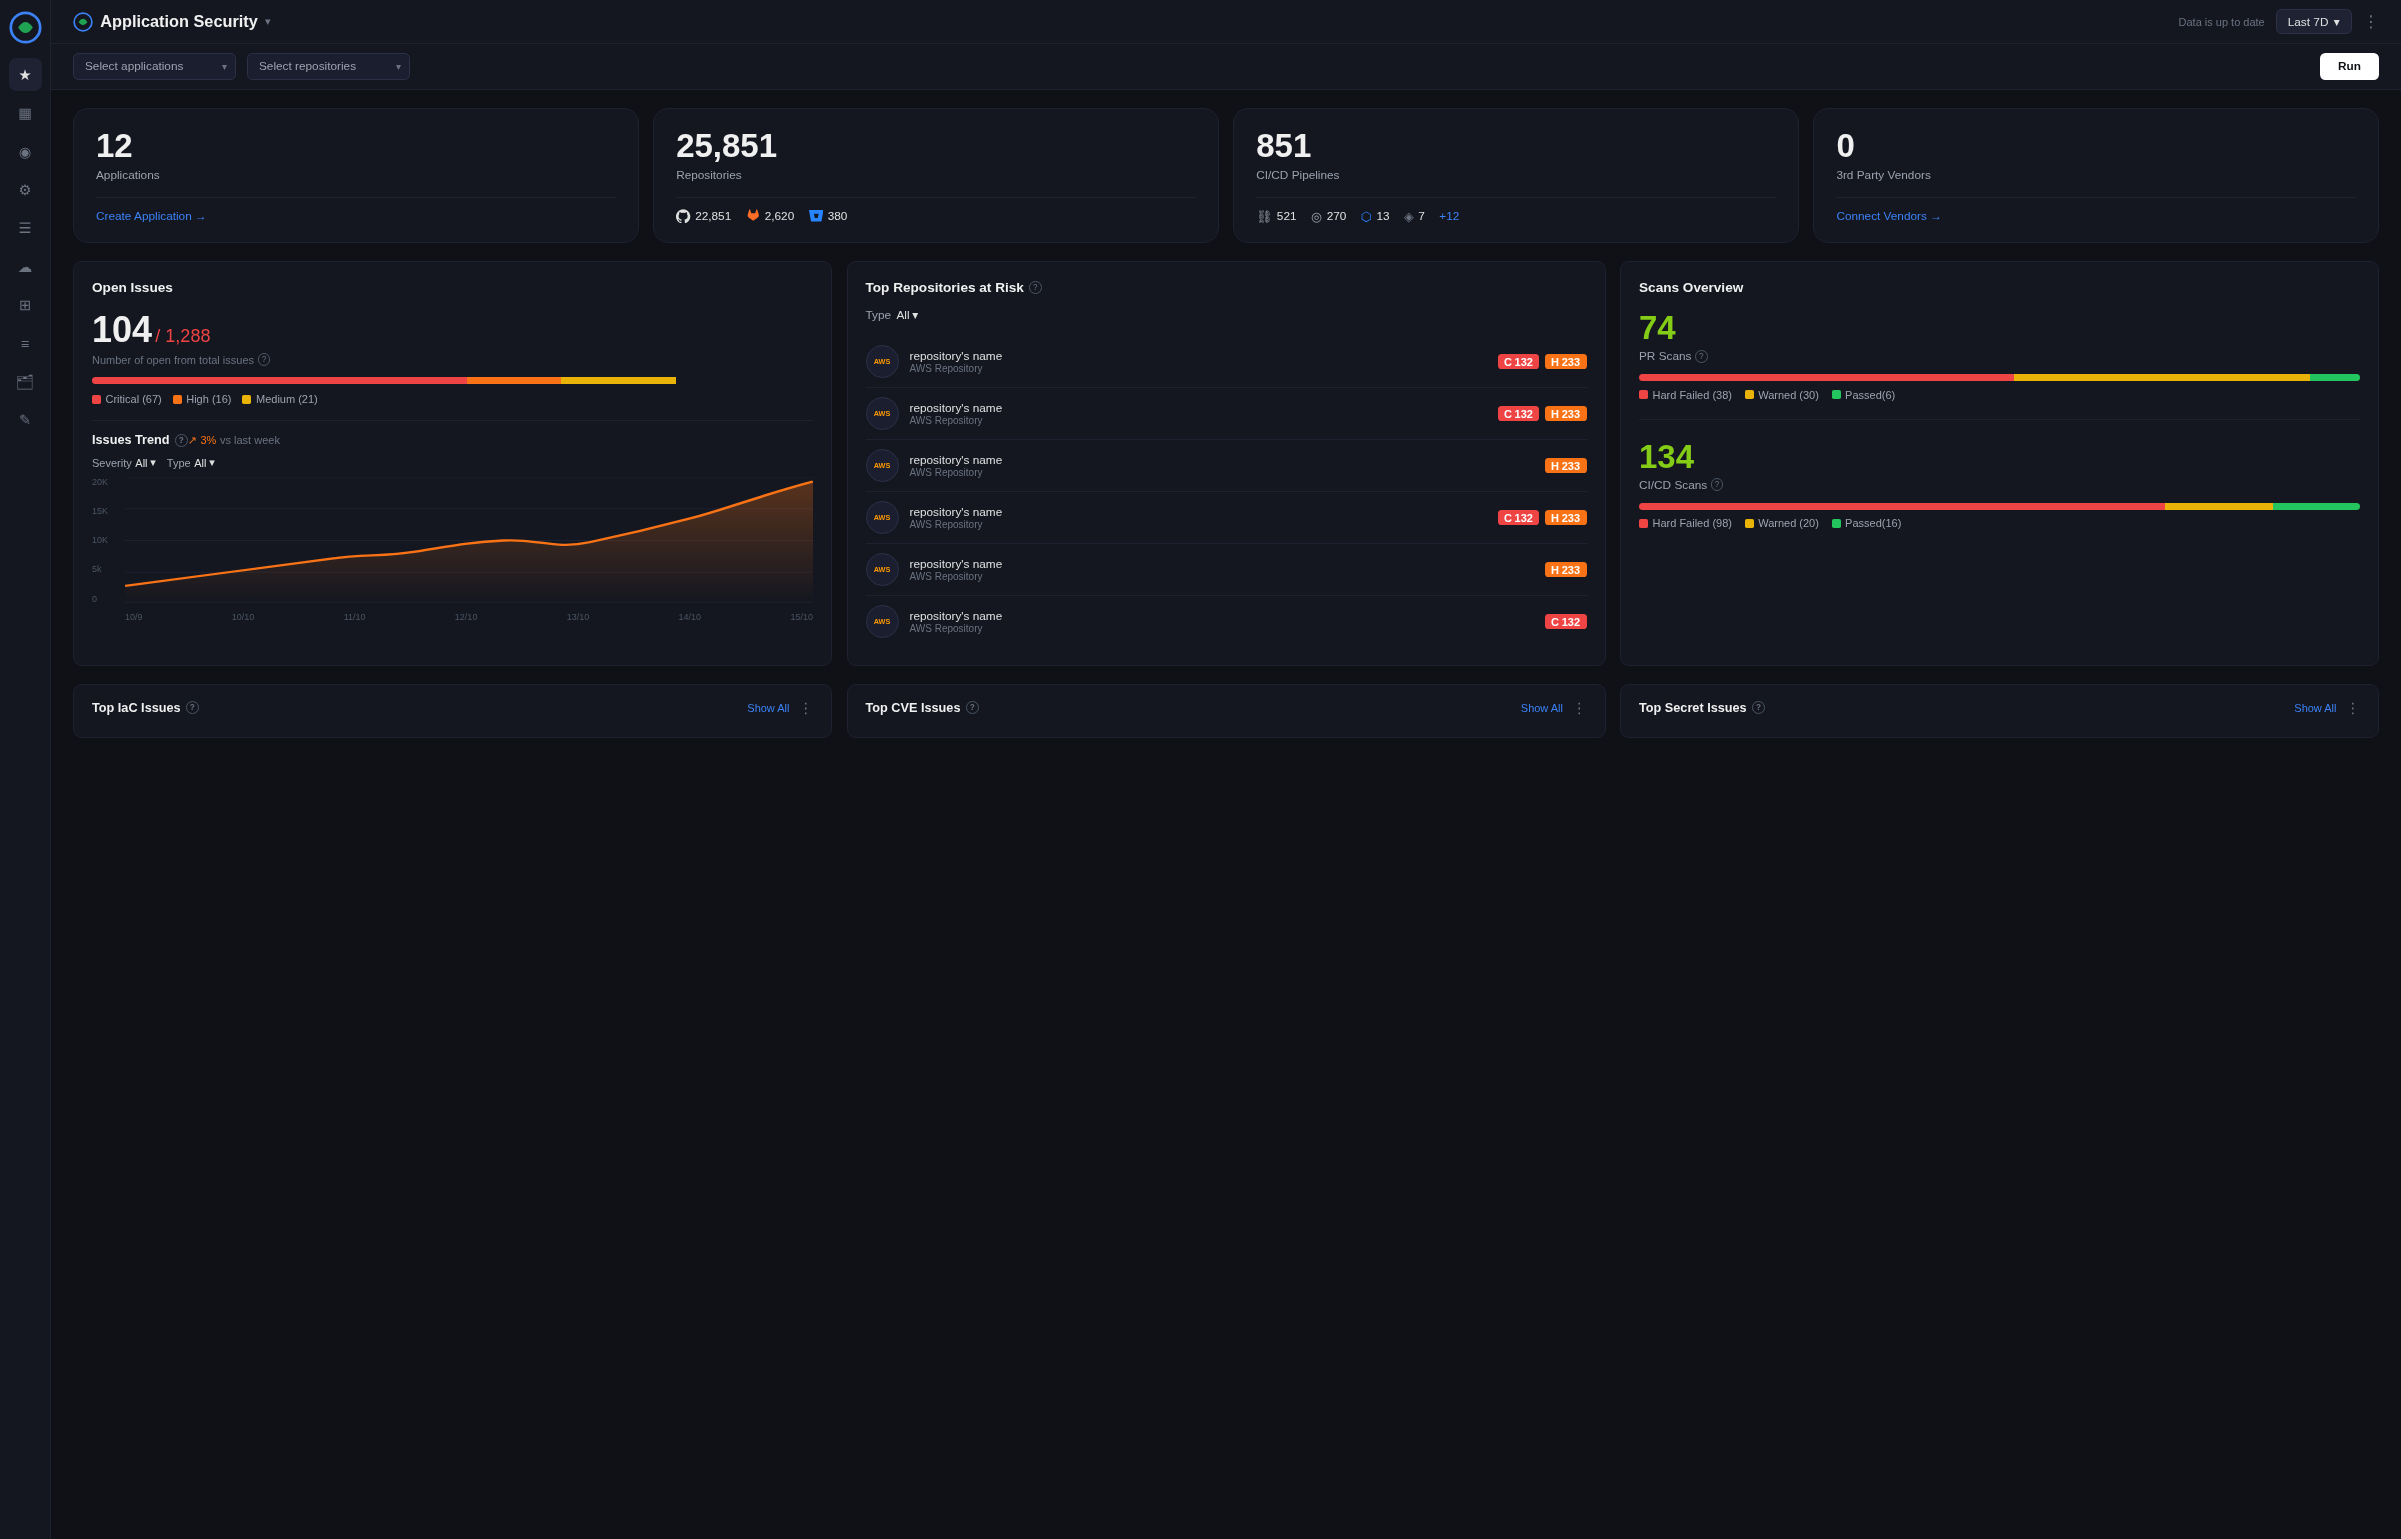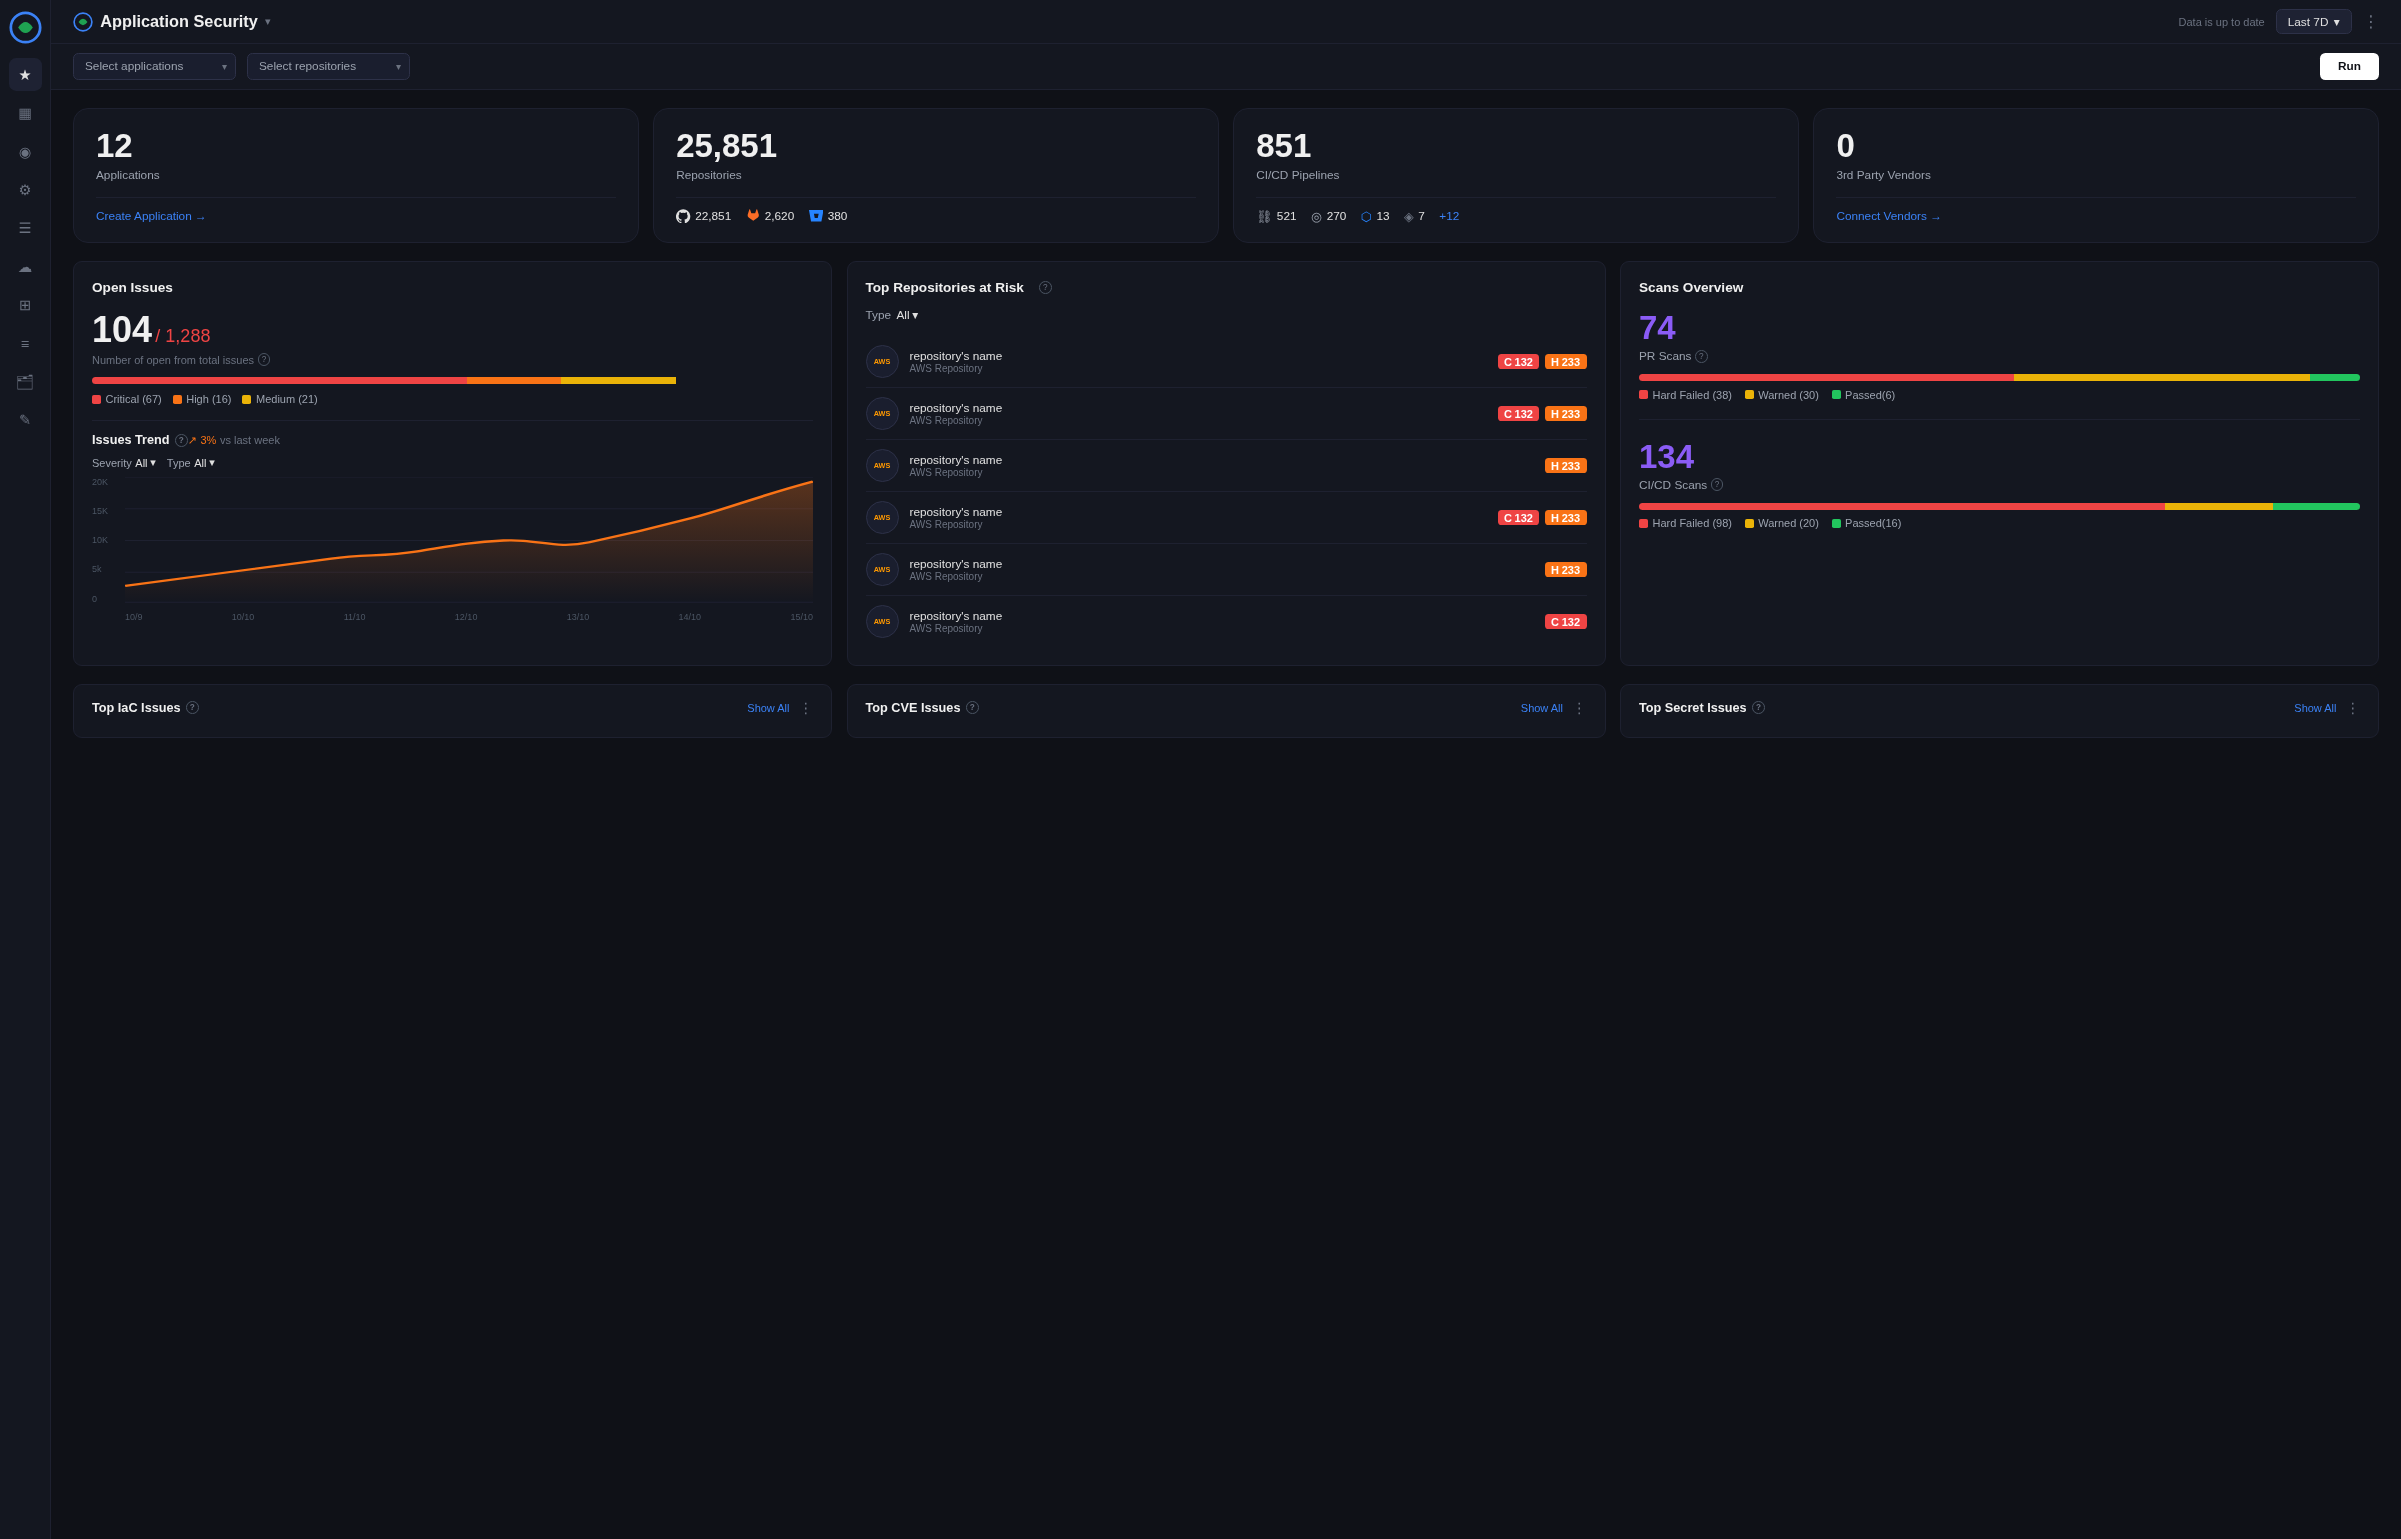--- a/index.html
+++ b/index.html
@@ -396,21 +396,21 @@
       font-weight: 600;
       display: flex;
       align-items: center;
       gap: 2.7px;
     }
 
     
     .scan-number {
       font-size: 33px;
       font-weight: 700;
-      color: #8b5cf6;
+      color: #84cc16;
       margin-bottom: 1.8px;
     }
     .scan-label {
       font-size: 11.8px;
       color: #9ca3af;
       margin-bottom: 11px;
       display: flex;
       align-items: center;
       gap: 3.6px;
     }
@@ -731,21 +731,21 @@
                 <span>12/10</span>
                 <span>13/10</span>
                 <span>14/10</span>
                 <span>15/10</span>
             </div>
           </div>
         </div>
       </div>
 
       <div class="panel">
-        <div style="display:flex;align-items:center;gap:15px;margin-bottom:12.7px">
+        <div style="display:flex;align-items:center;gap:5px;margin-bottom:12.7px">
           <span class="panel-title" style="margin-bottom:0">Top Repositories at Risk</span>
           <span class="info-icon">?</span>
         </div>
         <div class="type-filter">
           <span>Type</span>
           <span class="type-val">
             <span>All</span>
             <span>▾</span>
           </span>
         </div>

